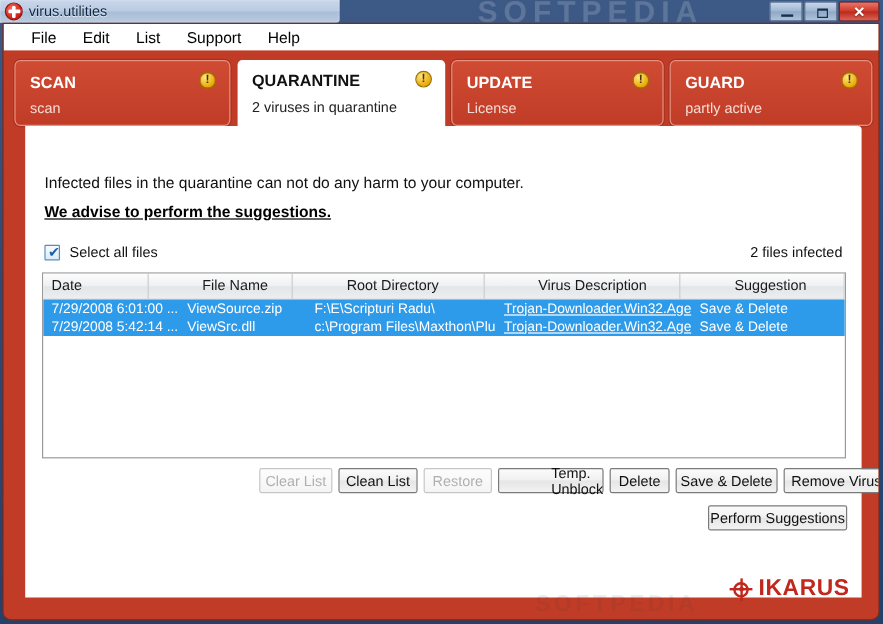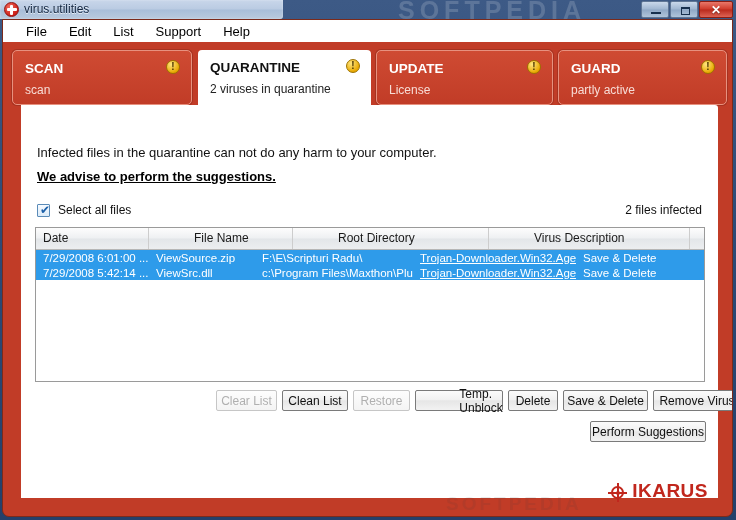--- a/index.html
+++ b/index.html
@@ -130,21 +130,21 @@
     font-size:12px;color:#111;
     background:linear-gradient(180deg,#fbfbfb 0%,#f1f1f1 46%,#e6e6e6 52%,#f2f2f2 100%);
     border:1px solid #7a7a7a;border-radius:2px;
     display:flex;align-items:center;justify-content:center;cursor:default;}
   .btn.disabled{color:#b0b0b0;border-color:#c6c6c6;
     background:linear-gradient(180deg,#fdfdfd,#f4f4f4);}
 
   .btnrow2{position:absolute;left:14px;top:316px;width:670px;height:22px;}
 
   
-  .logo{position:absolute;right:24px;bottom:14px;display:flex;align-items:flex-end;gap:5px;}
+  .logo{position:absolute;right:24px;bottom:14px;display:flex;align-items:center;gap:5px;}
   .logo .mark{position:relative;width:19px;height:19px;}
   .logo .mark .ring{position:absolute;left:3px;top:3px;width:13px;height:13px;
     border:2px solid #c1271d;border-radius:50%;box-sizing:border-box;}
   .logo .mark .dot{position:absolute;left:7.5px;top:7.5px;width:4px;height:4px;
     background:#c1271d;border-radius:50%;}
   .logo .mark .sp{position:absolute;background:#c1271d;}
   .logo .mark .sp.v{left:8.5px;top:0;width:2px;height:19px;}
   .logo .mark .sp.h{left:0;top:8.5px;width:19px;height:2px;}
   .logo .word{font-size:19px;font-weight:bold;color:#c1271d;letter-spacing:0.5px;
     font-family:"Liberation Sans",sans-serif;}
@@ -236,20 +236,21 @@
         <div class="sellab">Select all files</div>
         <div class="infcount">2 files infected</div>
       </div>
 
       <div class="tablewrap">
         <div class="thead">
           <div class="th c0">Date</div>
           <div class="th c1">File Name</div>
           <div class="th c2">Root Directory</div>
           <div class="th c3">Virus Description</div>
+          <div class="th c4">Suggestion</div>
         </div>
         <div class="tbody">
 
           <div class="trow">
             <div class="td c0">7/29/2008 6:01:00 ...</div>
             <div class="td c1">ViewSource.zip</div>
             <div class="td c2">F:\E\Scripturi Radu\</div>
             <div class="td c3 link">Trojan-Downloader.Win32.Age...</div>
             <div class="td c4">Save &amp; Delete</div>
           </div>

